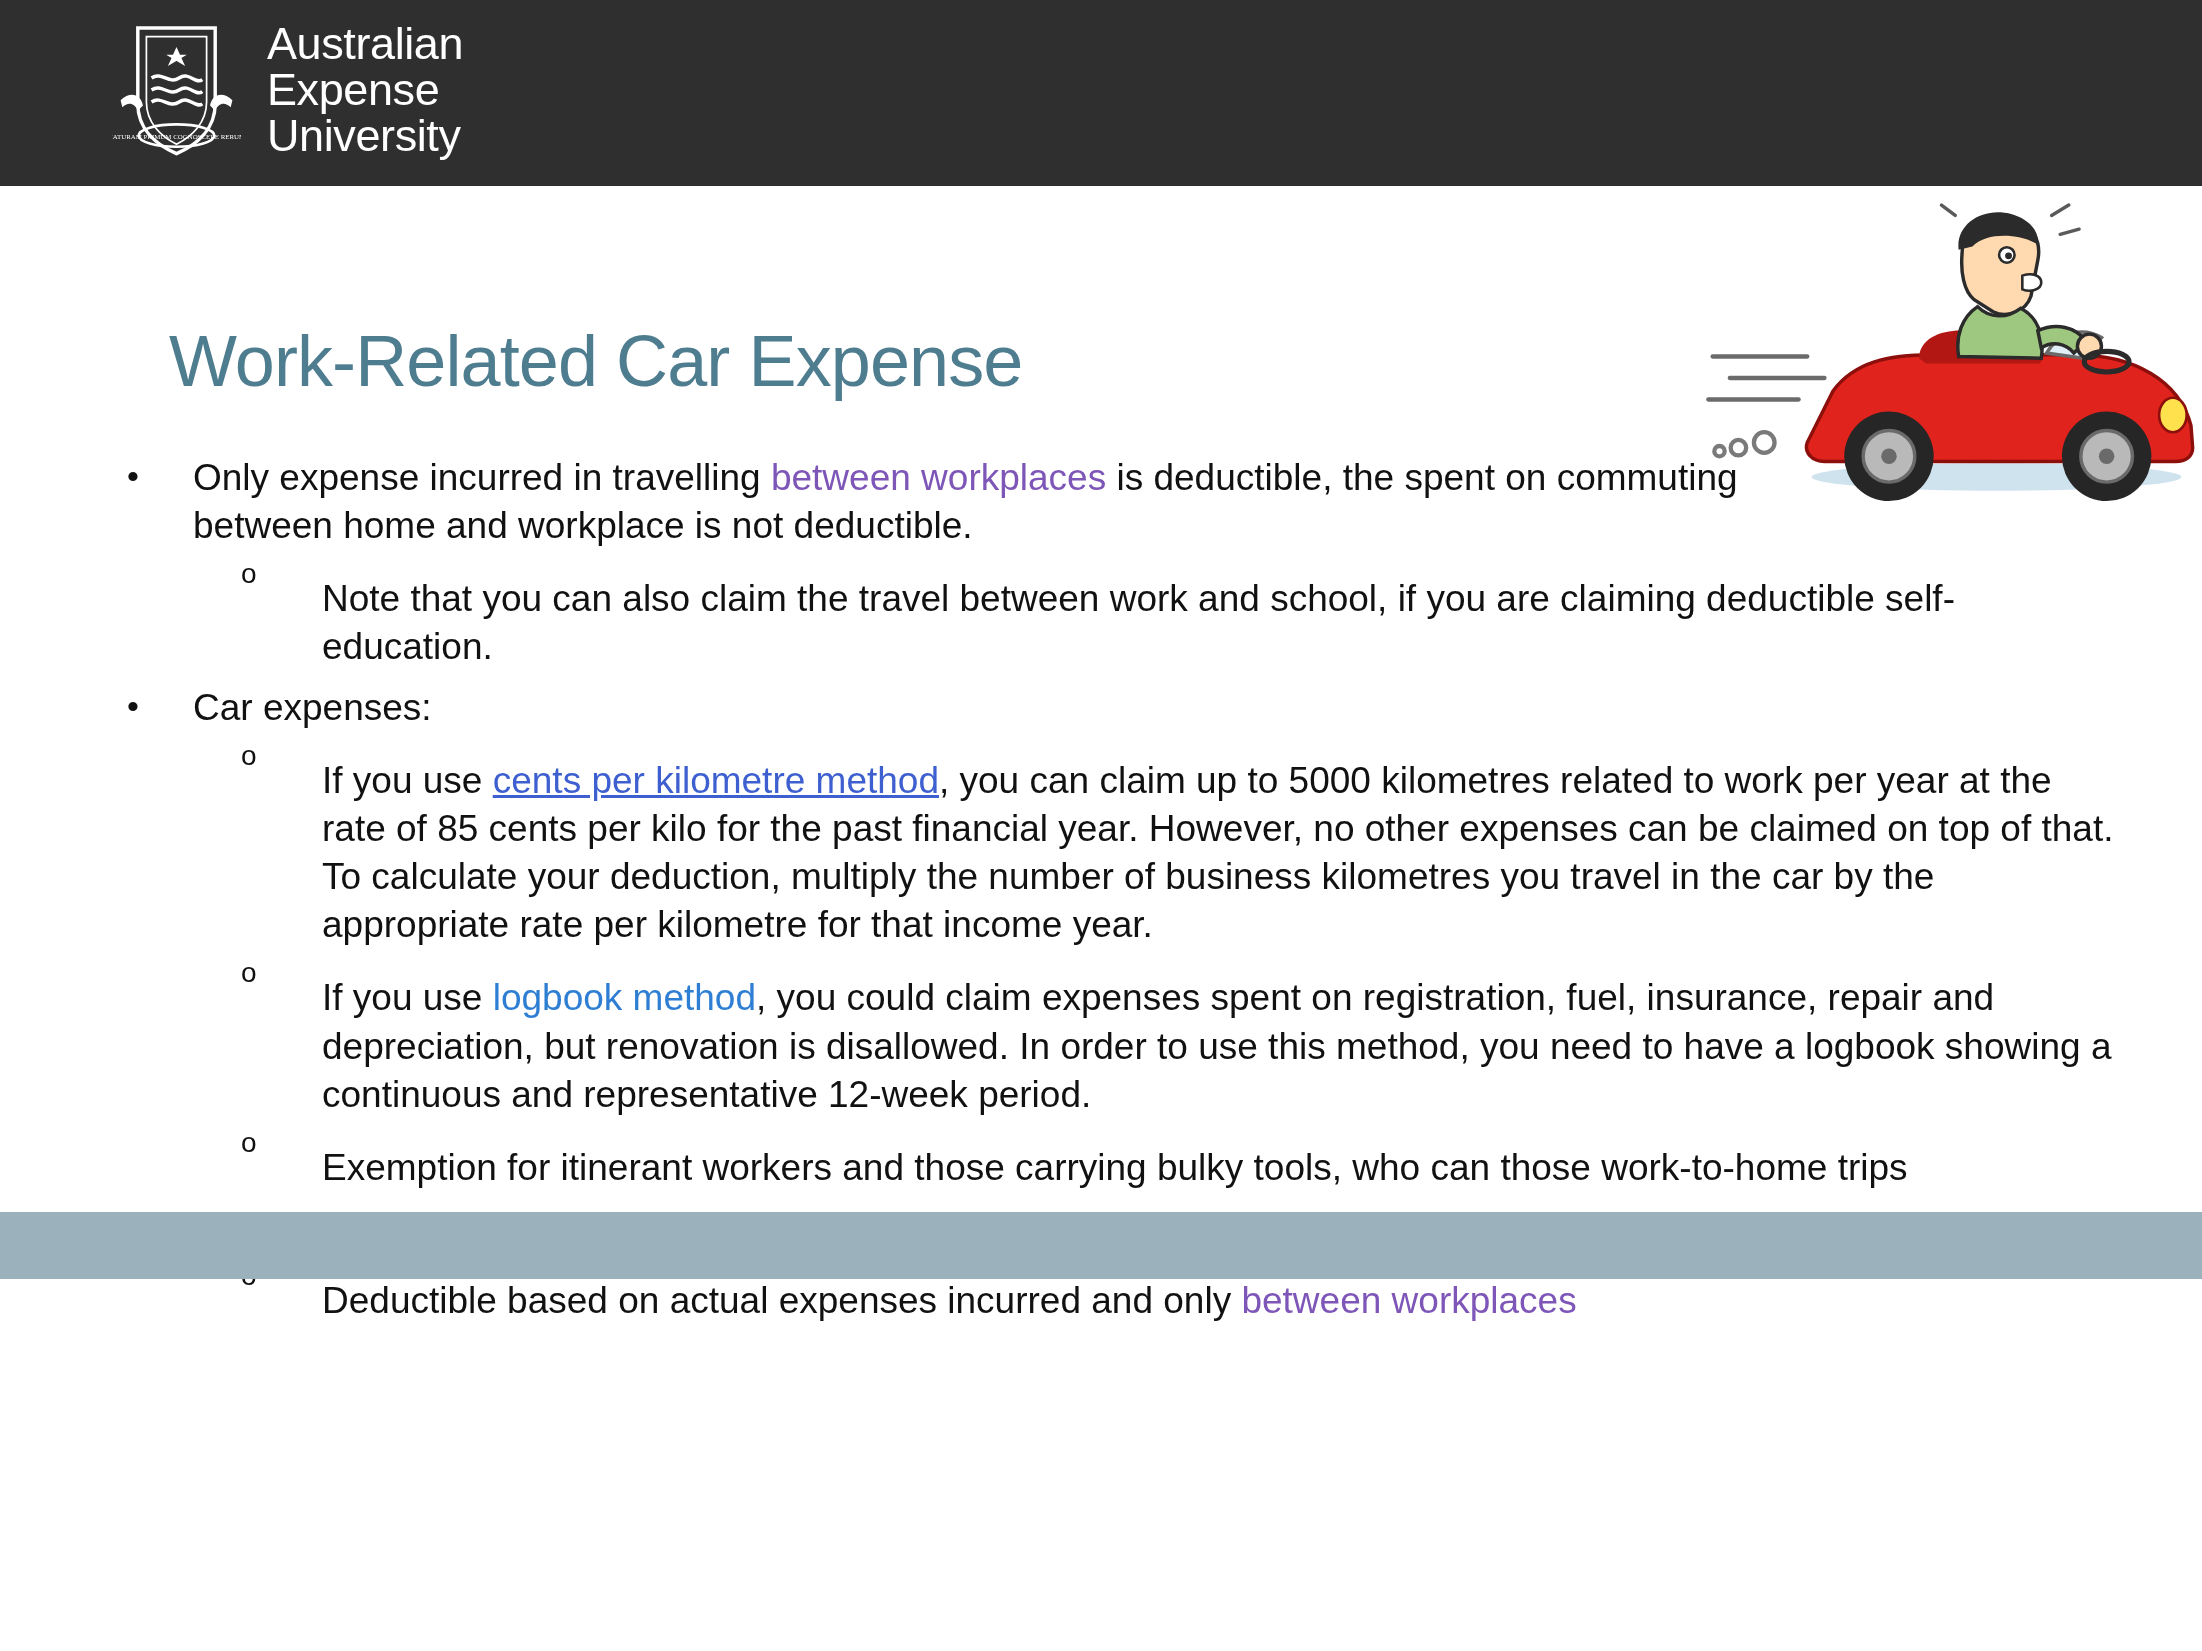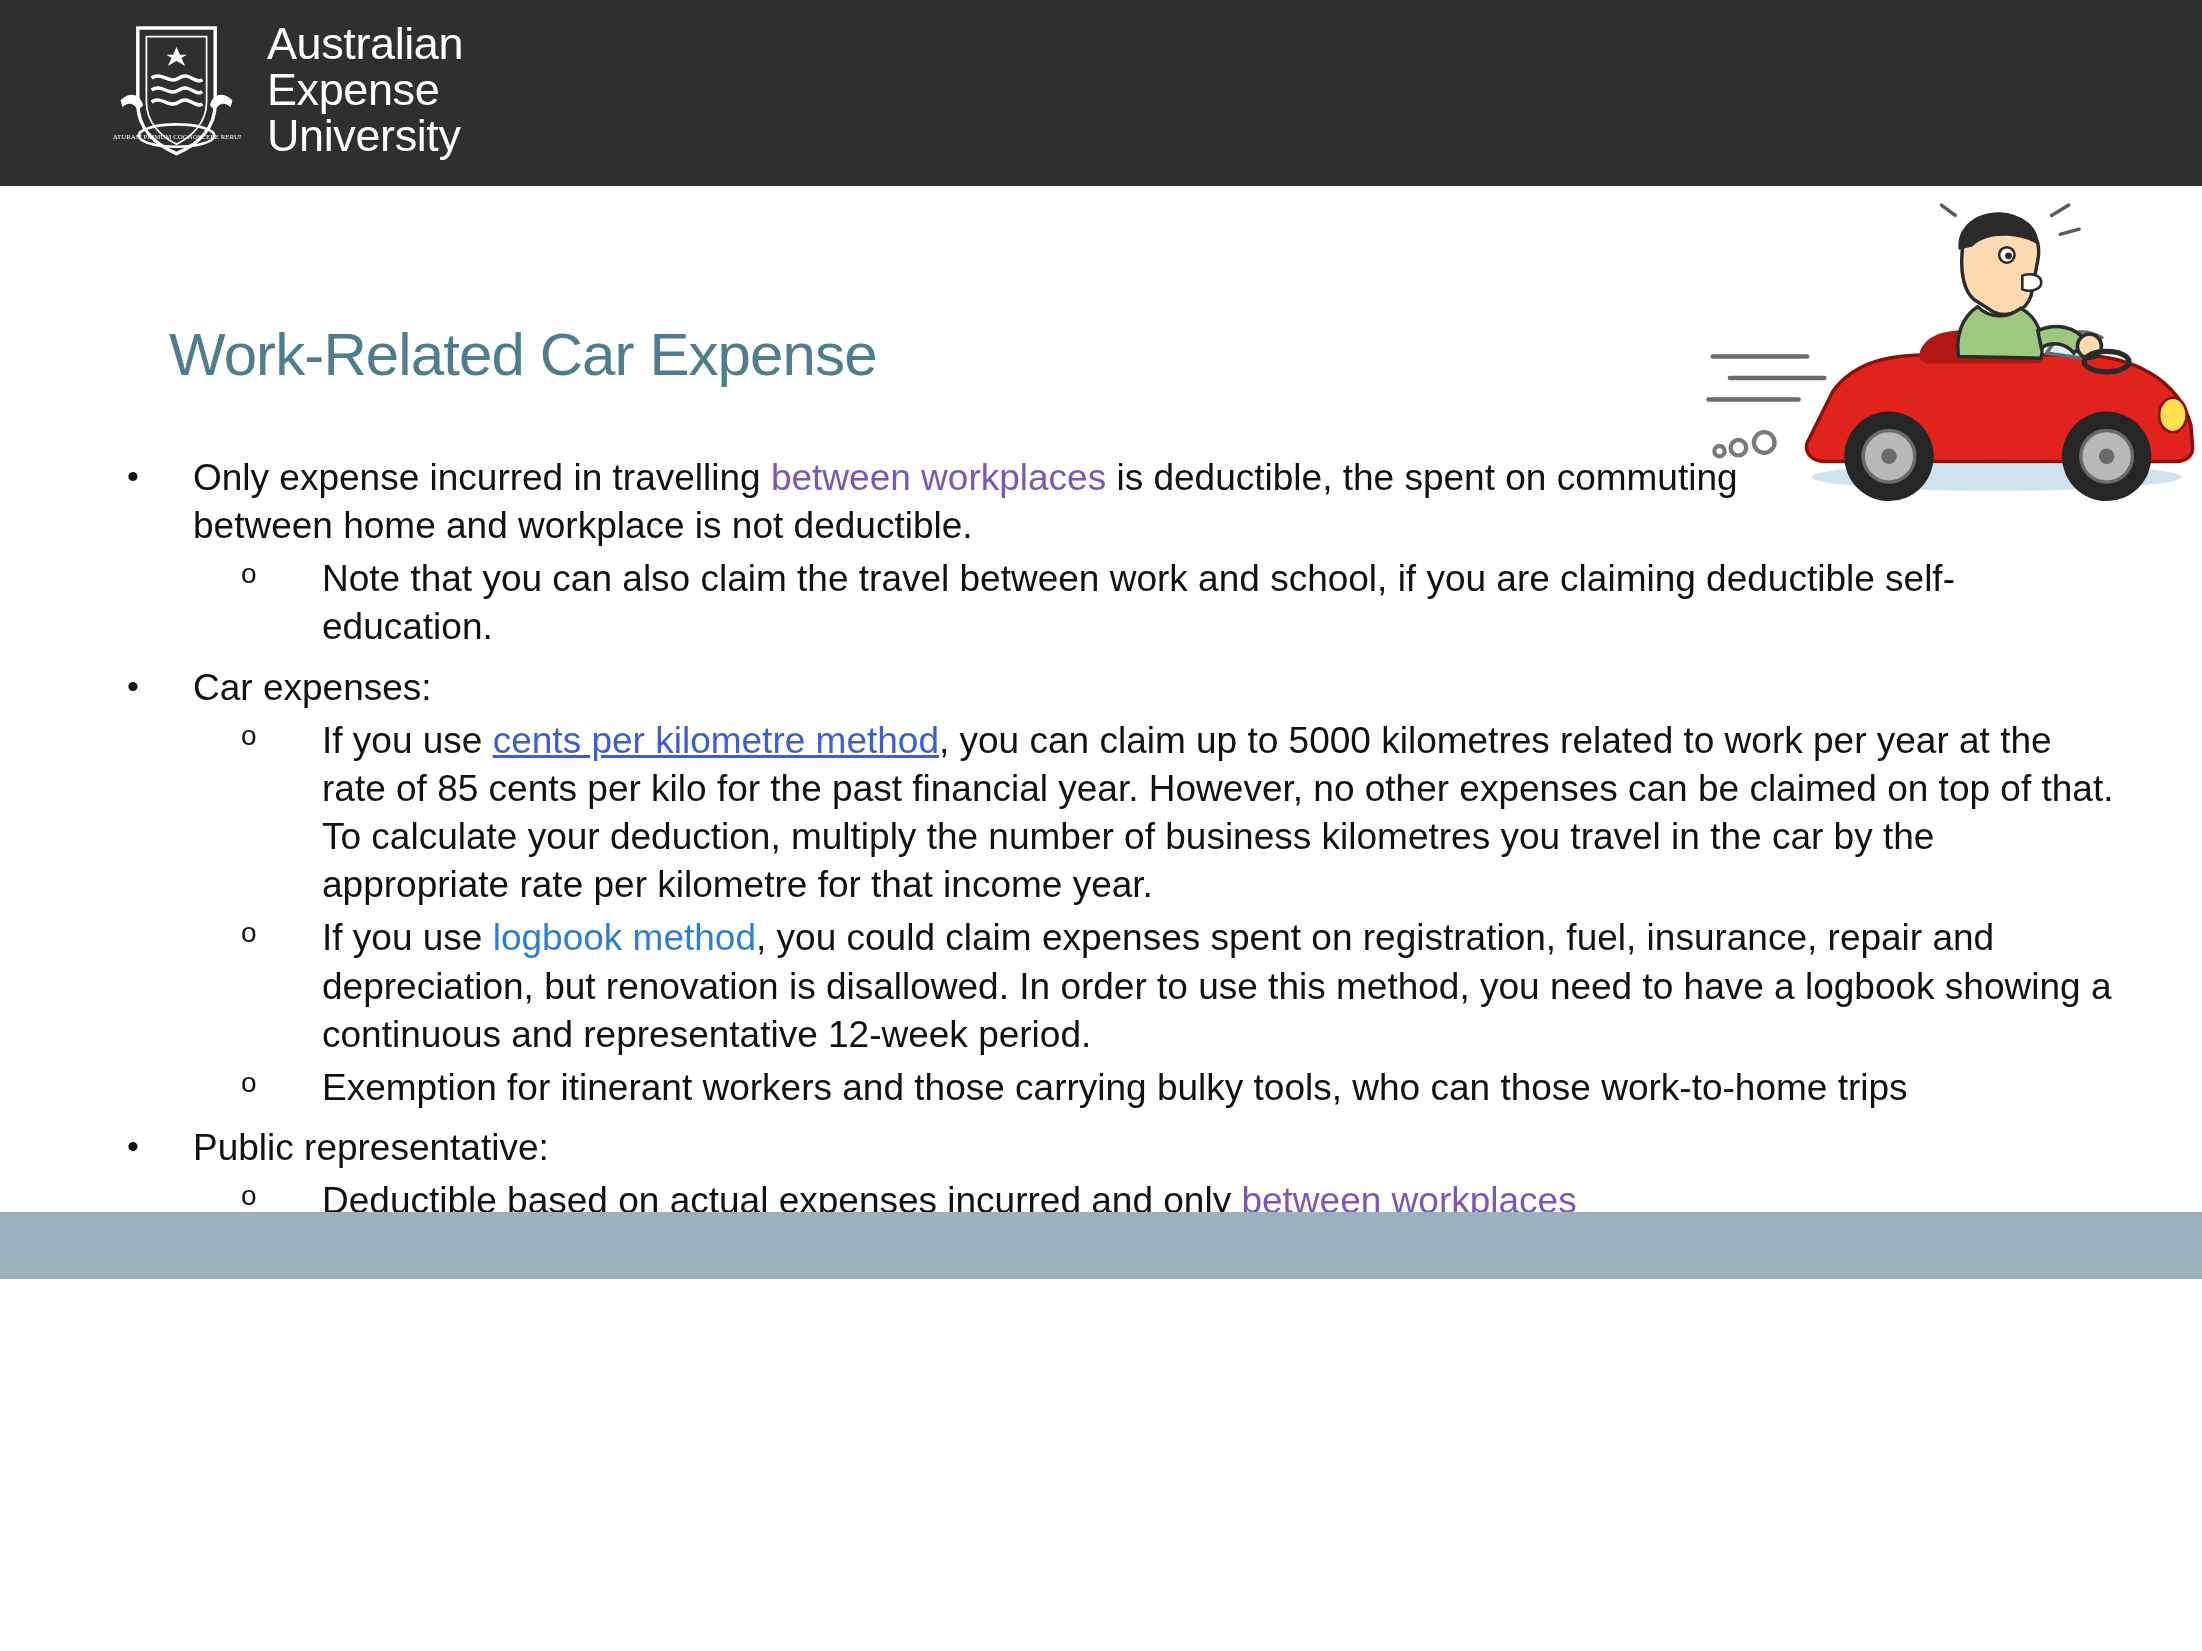--- a/index.html
+++ b/index.html
@@ -49,21 +49,21 @@
     letter-spacing: -0.4px;
     font-family: "Liberation Sans", sans-serif;
   }
   .wordmark div { white-space: nowrap; }
 
   
   .slide-title {
     position: absolute;
     left: 169px;
     top: 320px;
-    font-size: 60px;
+    font-size: 72px;
     color: #4f7d90;
     font-family: "Liberation Sans", sans-serif;
     letter-spacing: -0.9px;
     white-space: nowrap;
   }
 
   
   .content {
     position: absolute;
     left: 103px;
@@ -98,20 +98,21 @@
     width: 219px;
     flex: 0 0 219px;
     box-sizing: border-box;
     padding-left: 138px;
     font-size: 28px;
     line-height: 1.38;
   }
   .lvl2 > .txt {
     flex: 1 1 auto;
     max-width: 1803px;
+    margin-top: 20px;
   }
   .group { margin-bottom: 12px; }
   .purple { color: #7d56b8; }
   .blue   { color: #3d5fcf; text-decoration: underline; }
   .lblue  { color: #2e7fd4; }
 
   
   .car-art {
     position: absolute;
     right: 0px;

